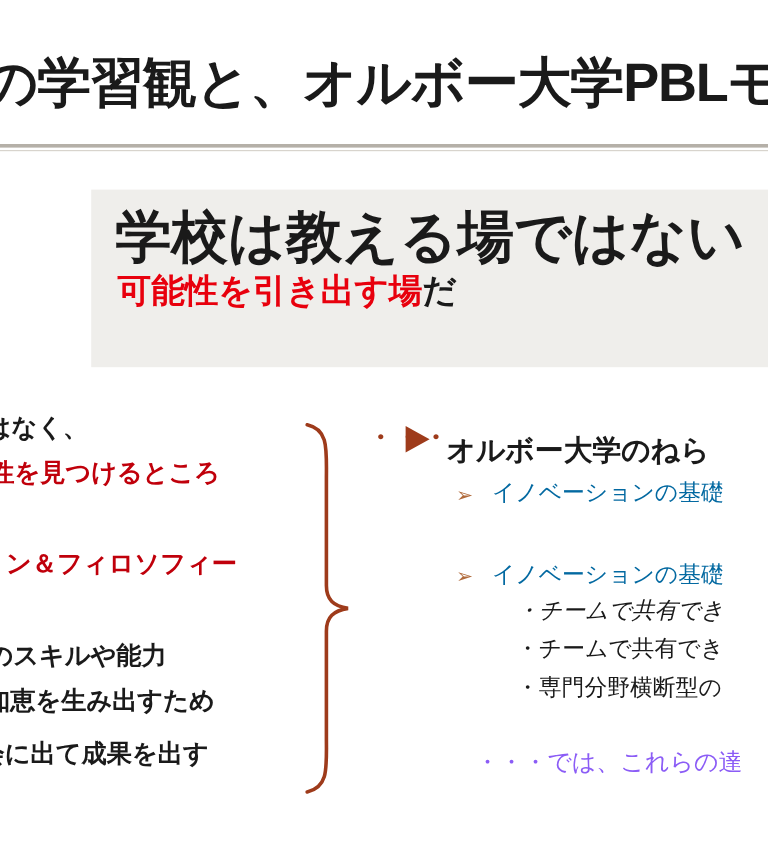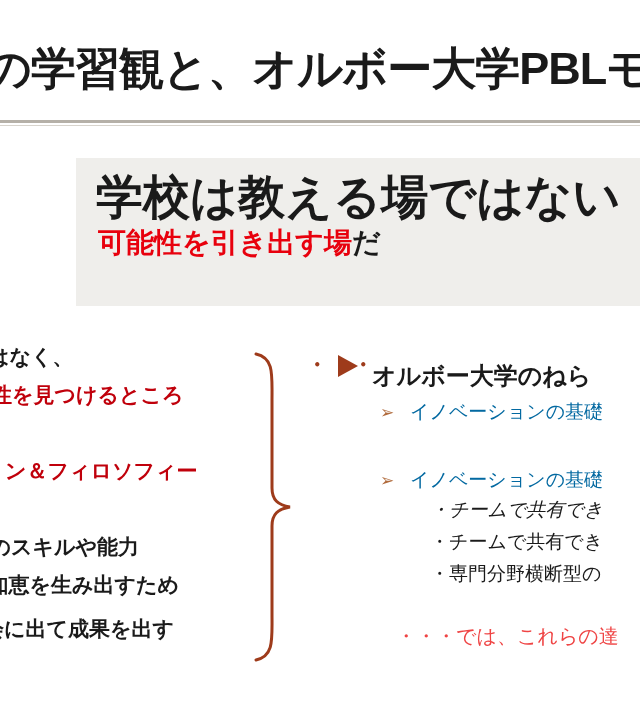--- a/index.html
+++ b/index.html
@@ -192,21 +192,21 @@
     font-size: 19px;
     color: #1a1a1a;
     white-space: nowrap;
     line-height: 1;
   }
   .closing {
     position: absolute;
     left: 24px;
     top: 278px;
     font-size: 20px;
-    color: #ef4444;
+    color: #8b5cf6;
     white-space: nowrap;
     line-height: 1;
   }
 </style>
 </head>
 <body>
 
 <div class="slide">
 
   <div class="title-area">

